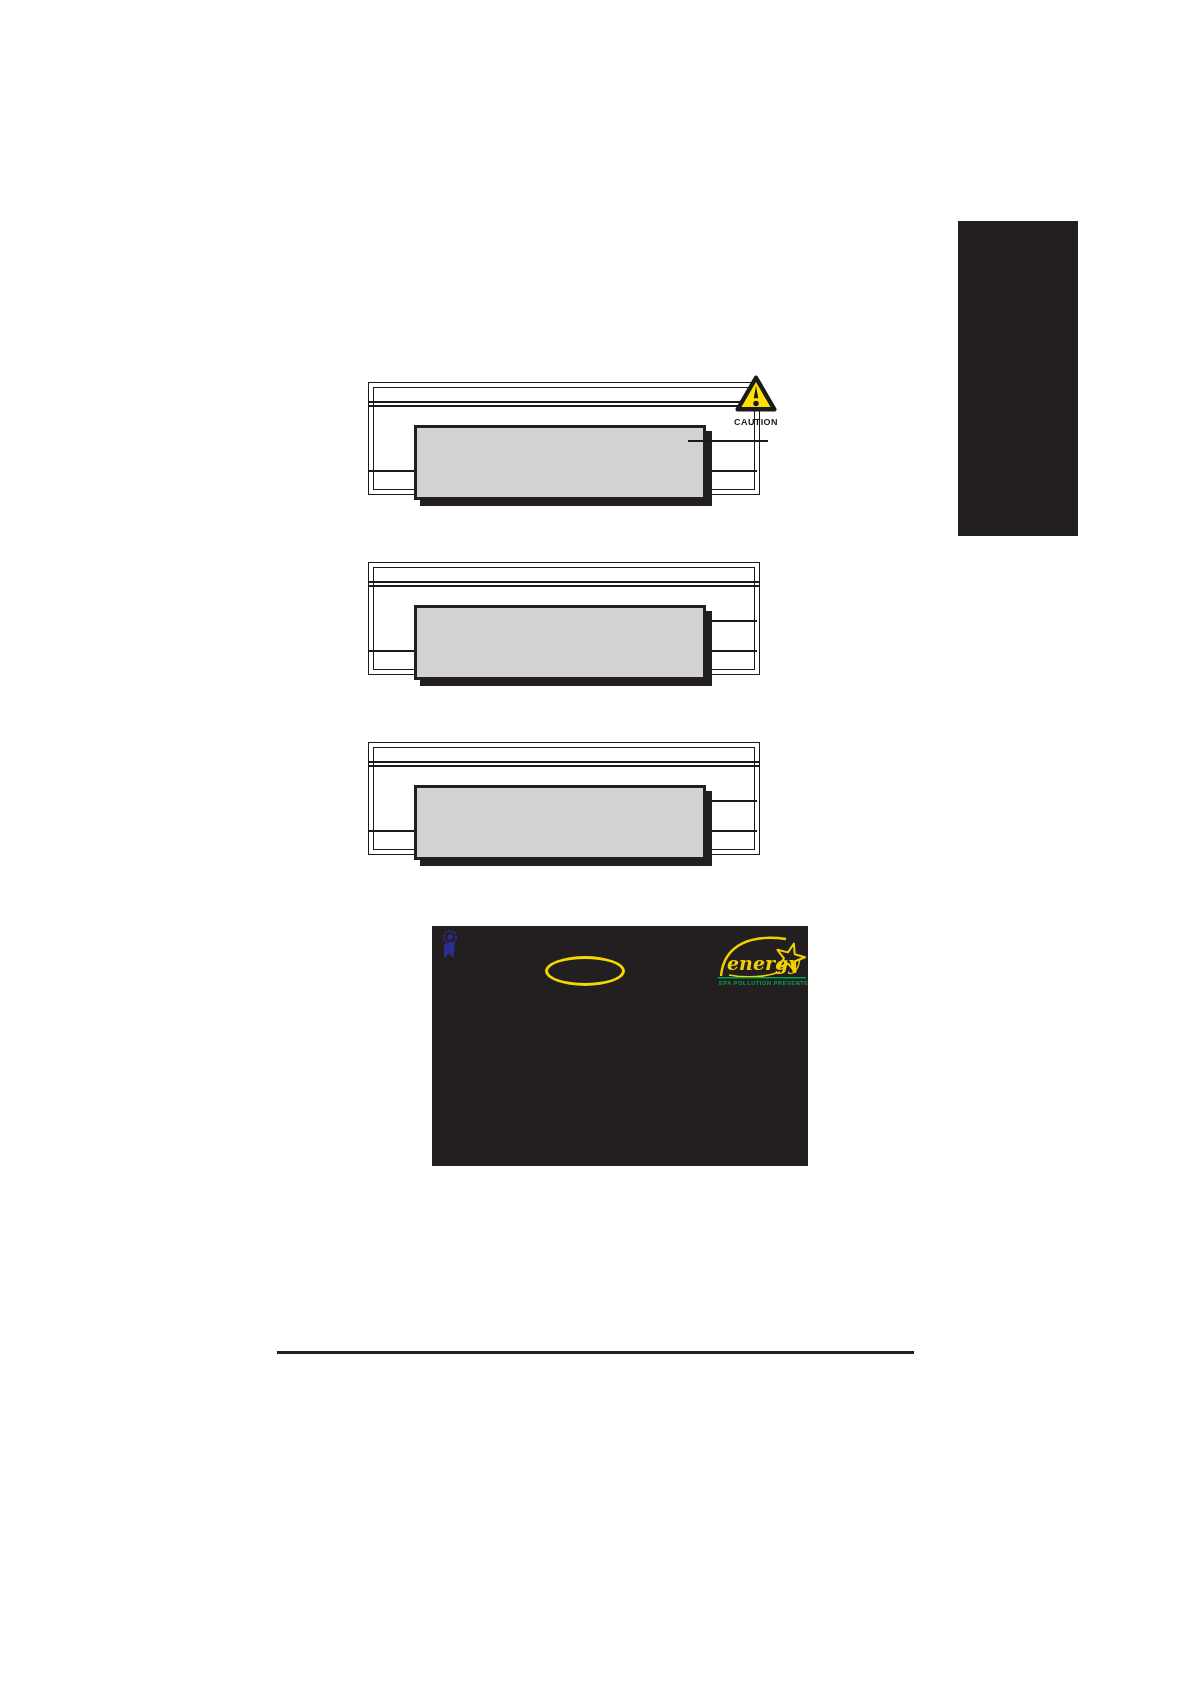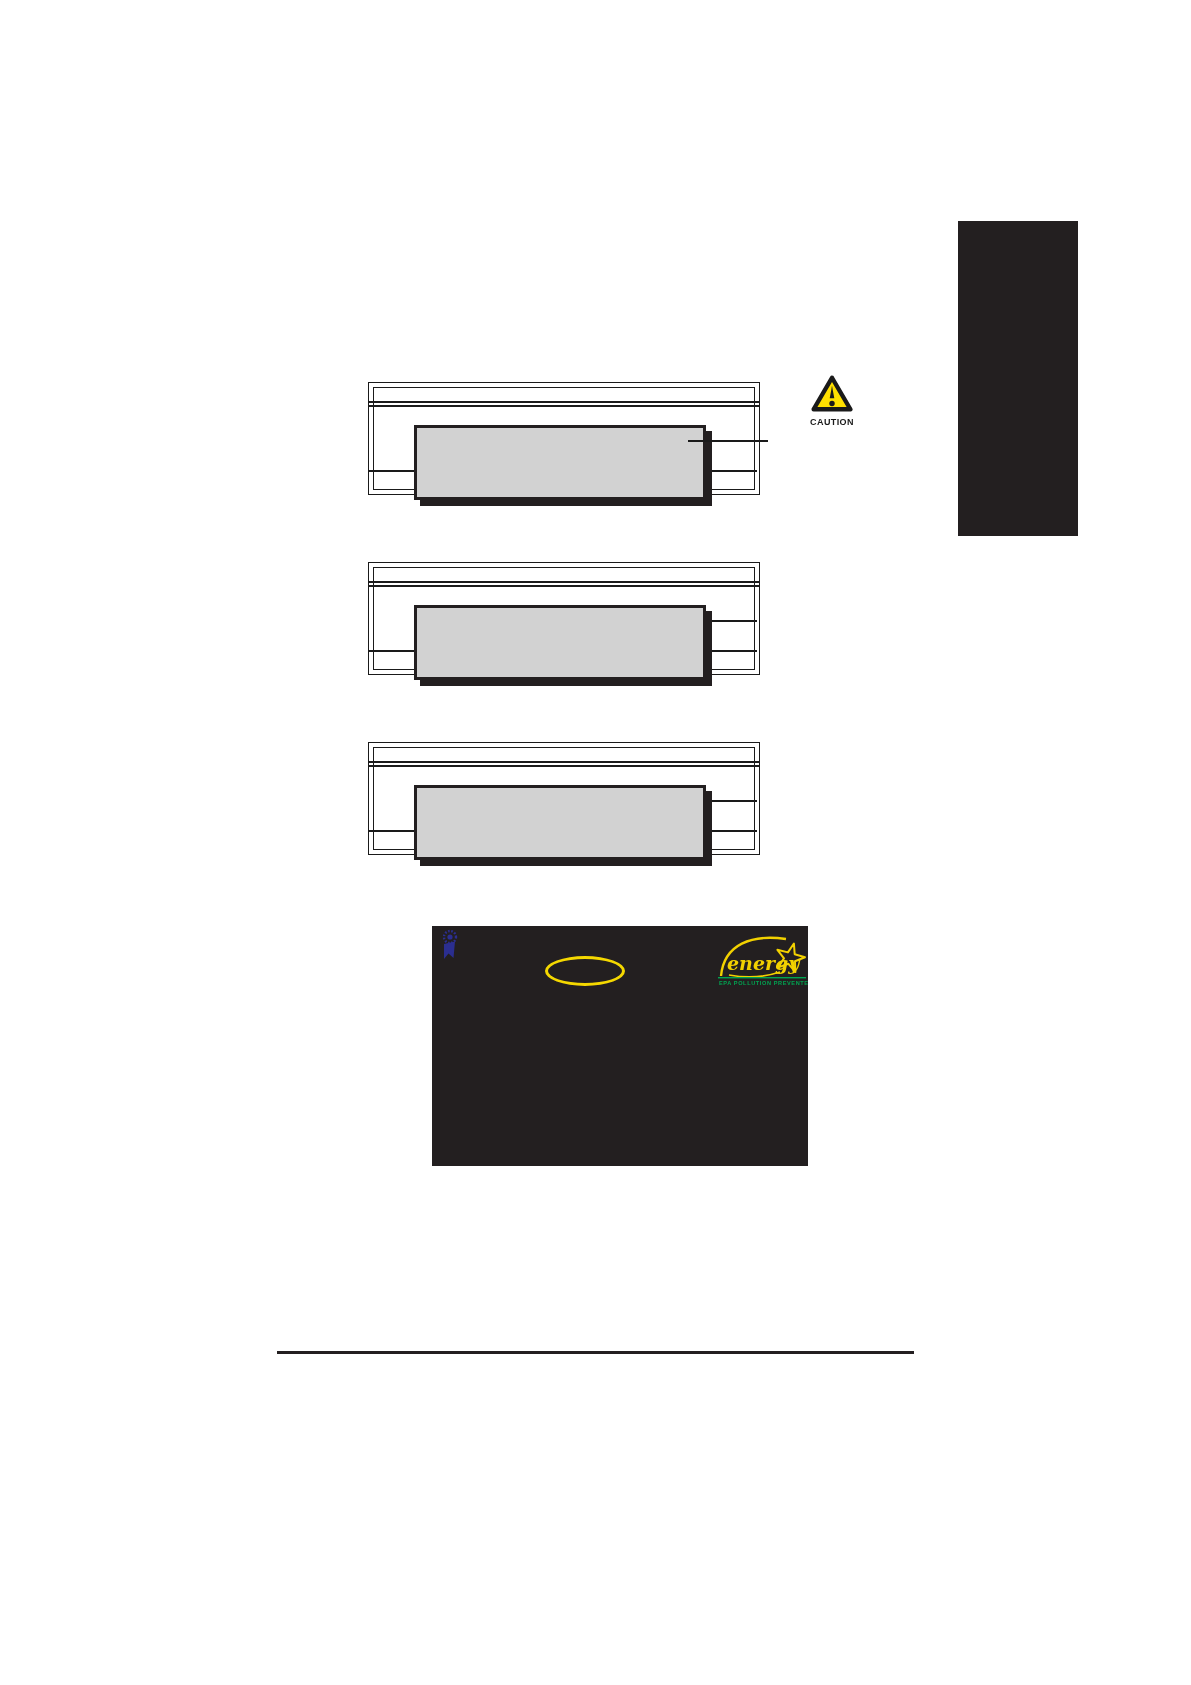--- a/index.html
+++ b/index.html
@@ -73,21 +73,21 @@
   }
   .callout-line {
     position: absolute; left: 320px; top: 58px;
     width: 80px; height: 2px; background: #1a1a1a;
     z-index: 5;
   }
 
   
   .caution {
     position: absolute;
-    left: 808px; top: 375px;
+    left: 732px; top: 375px;
     width: 48px;
     text-align: center;
   }
   .caution-label {
     margin-top: 1px;
     font-size: 9px;
     font-weight: bold;
     letter-spacing: 0.4px;
     font-family: "Liberation Sans", sans-serif;
   }

